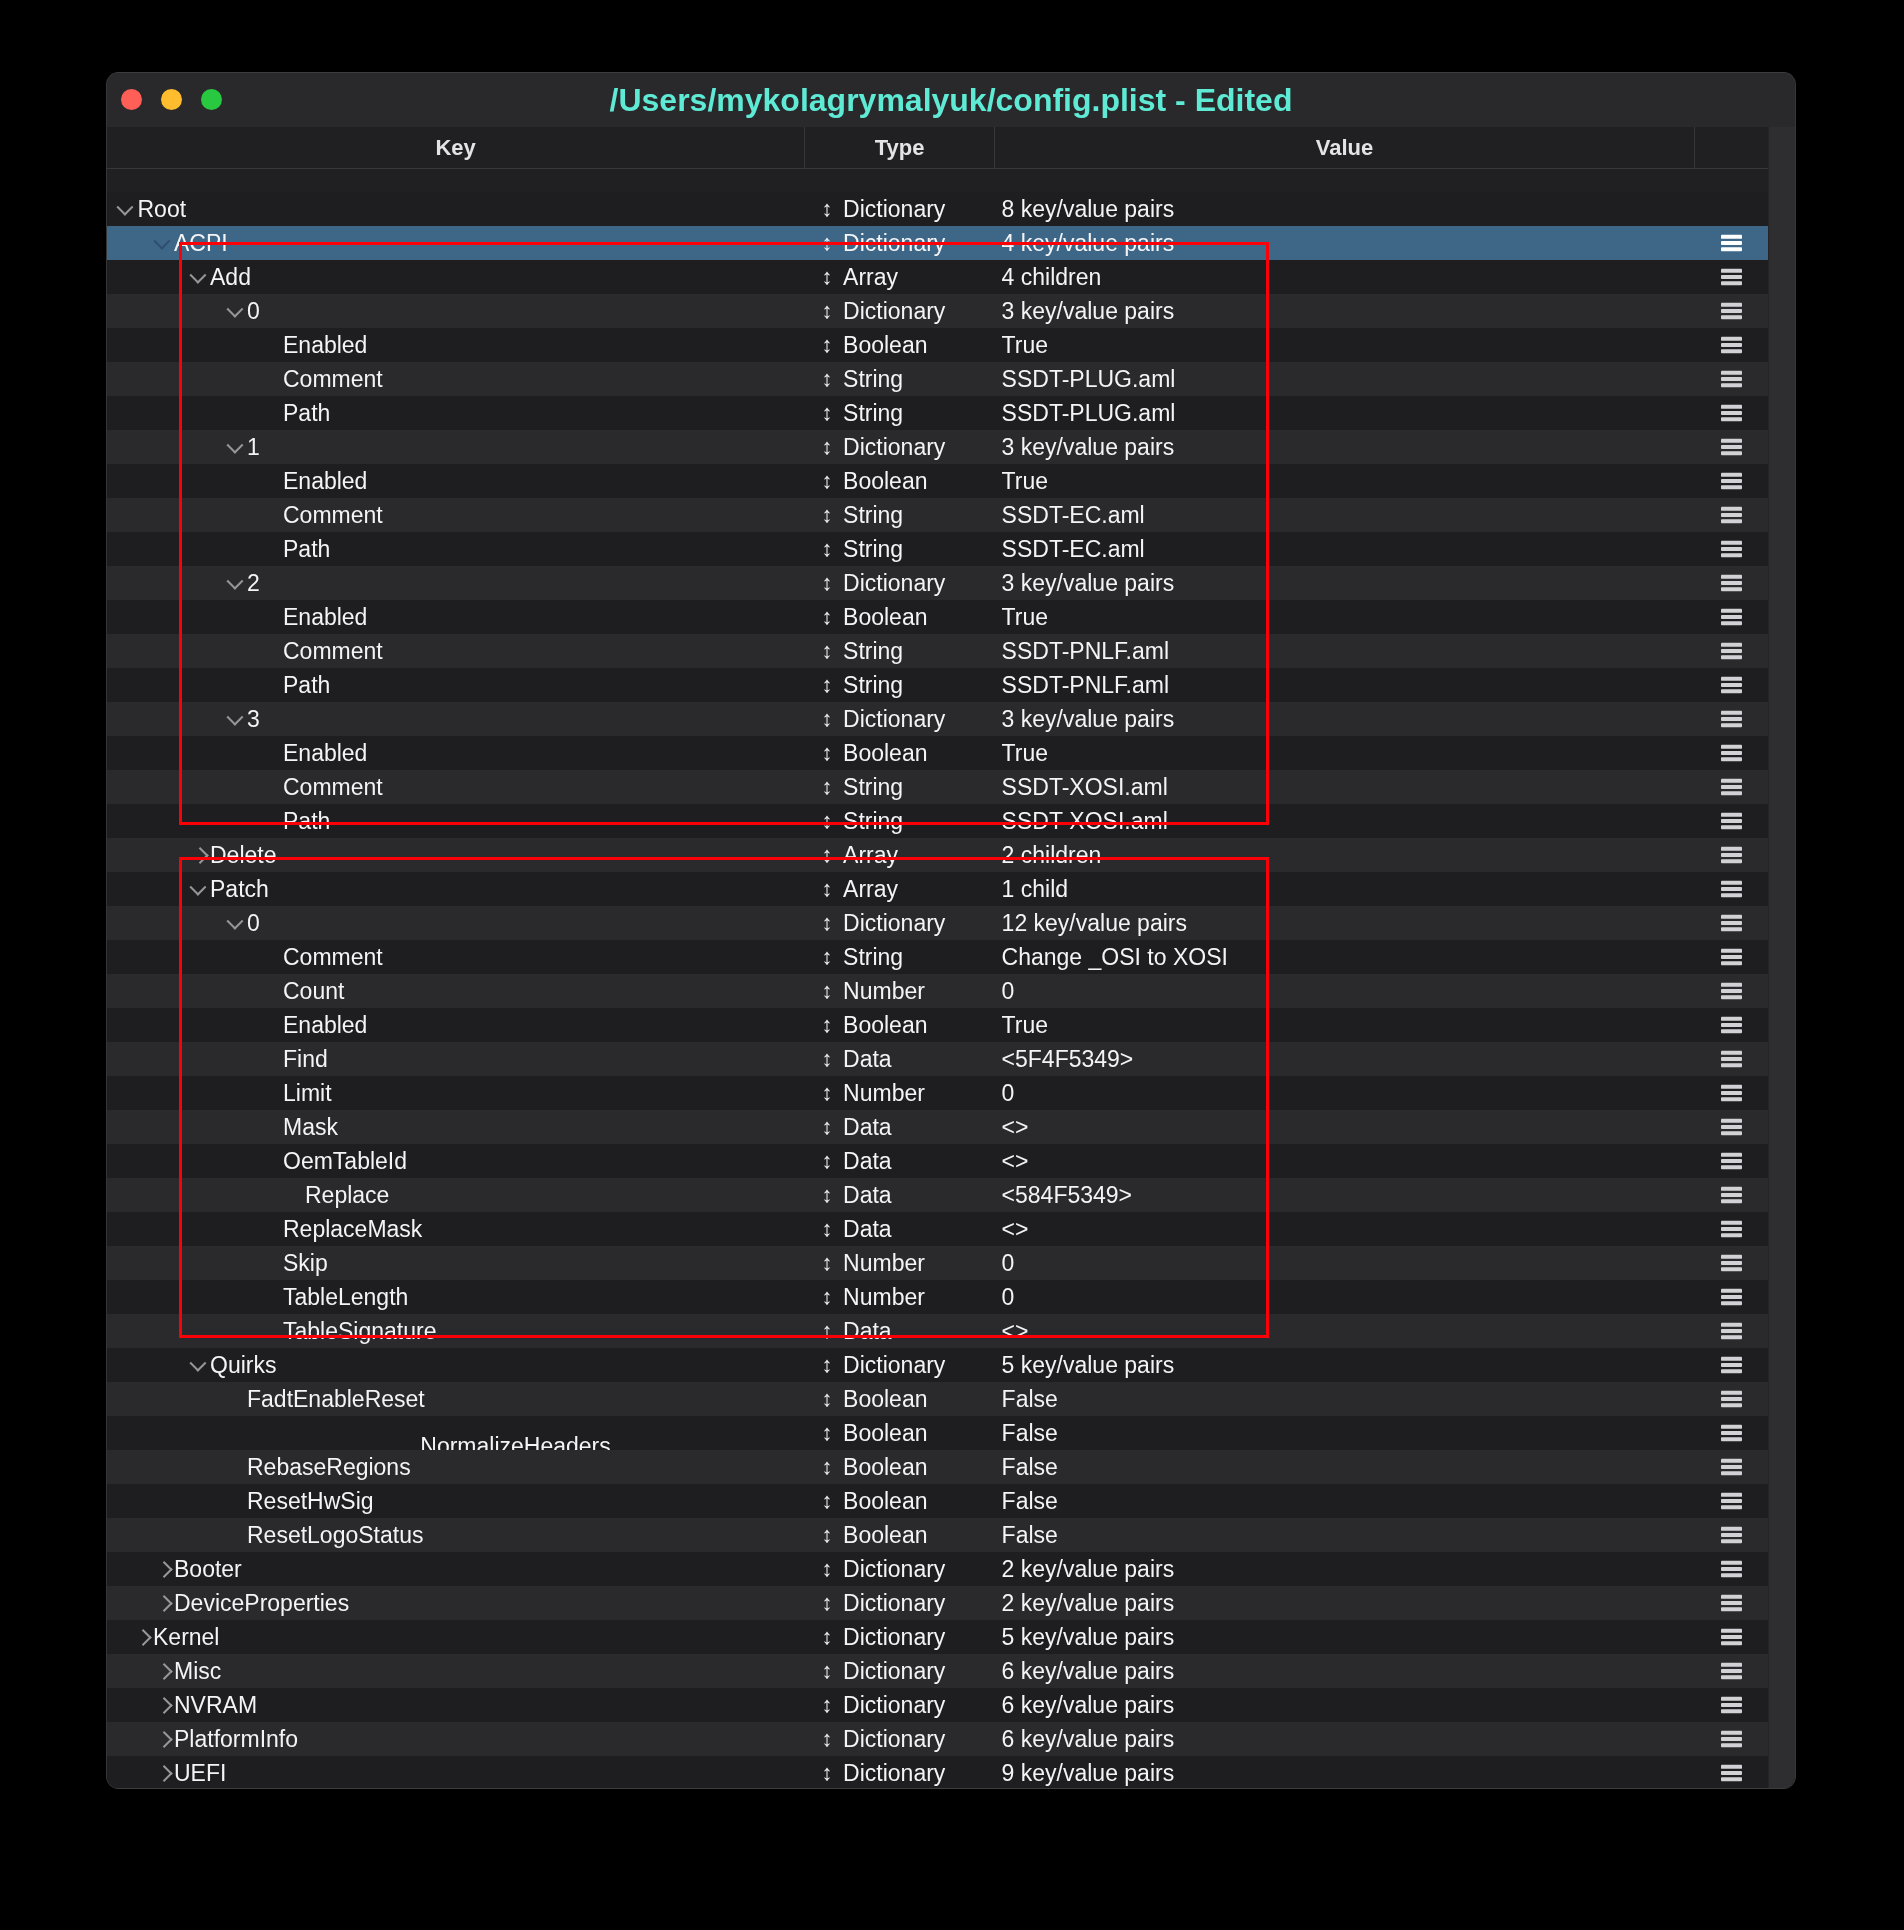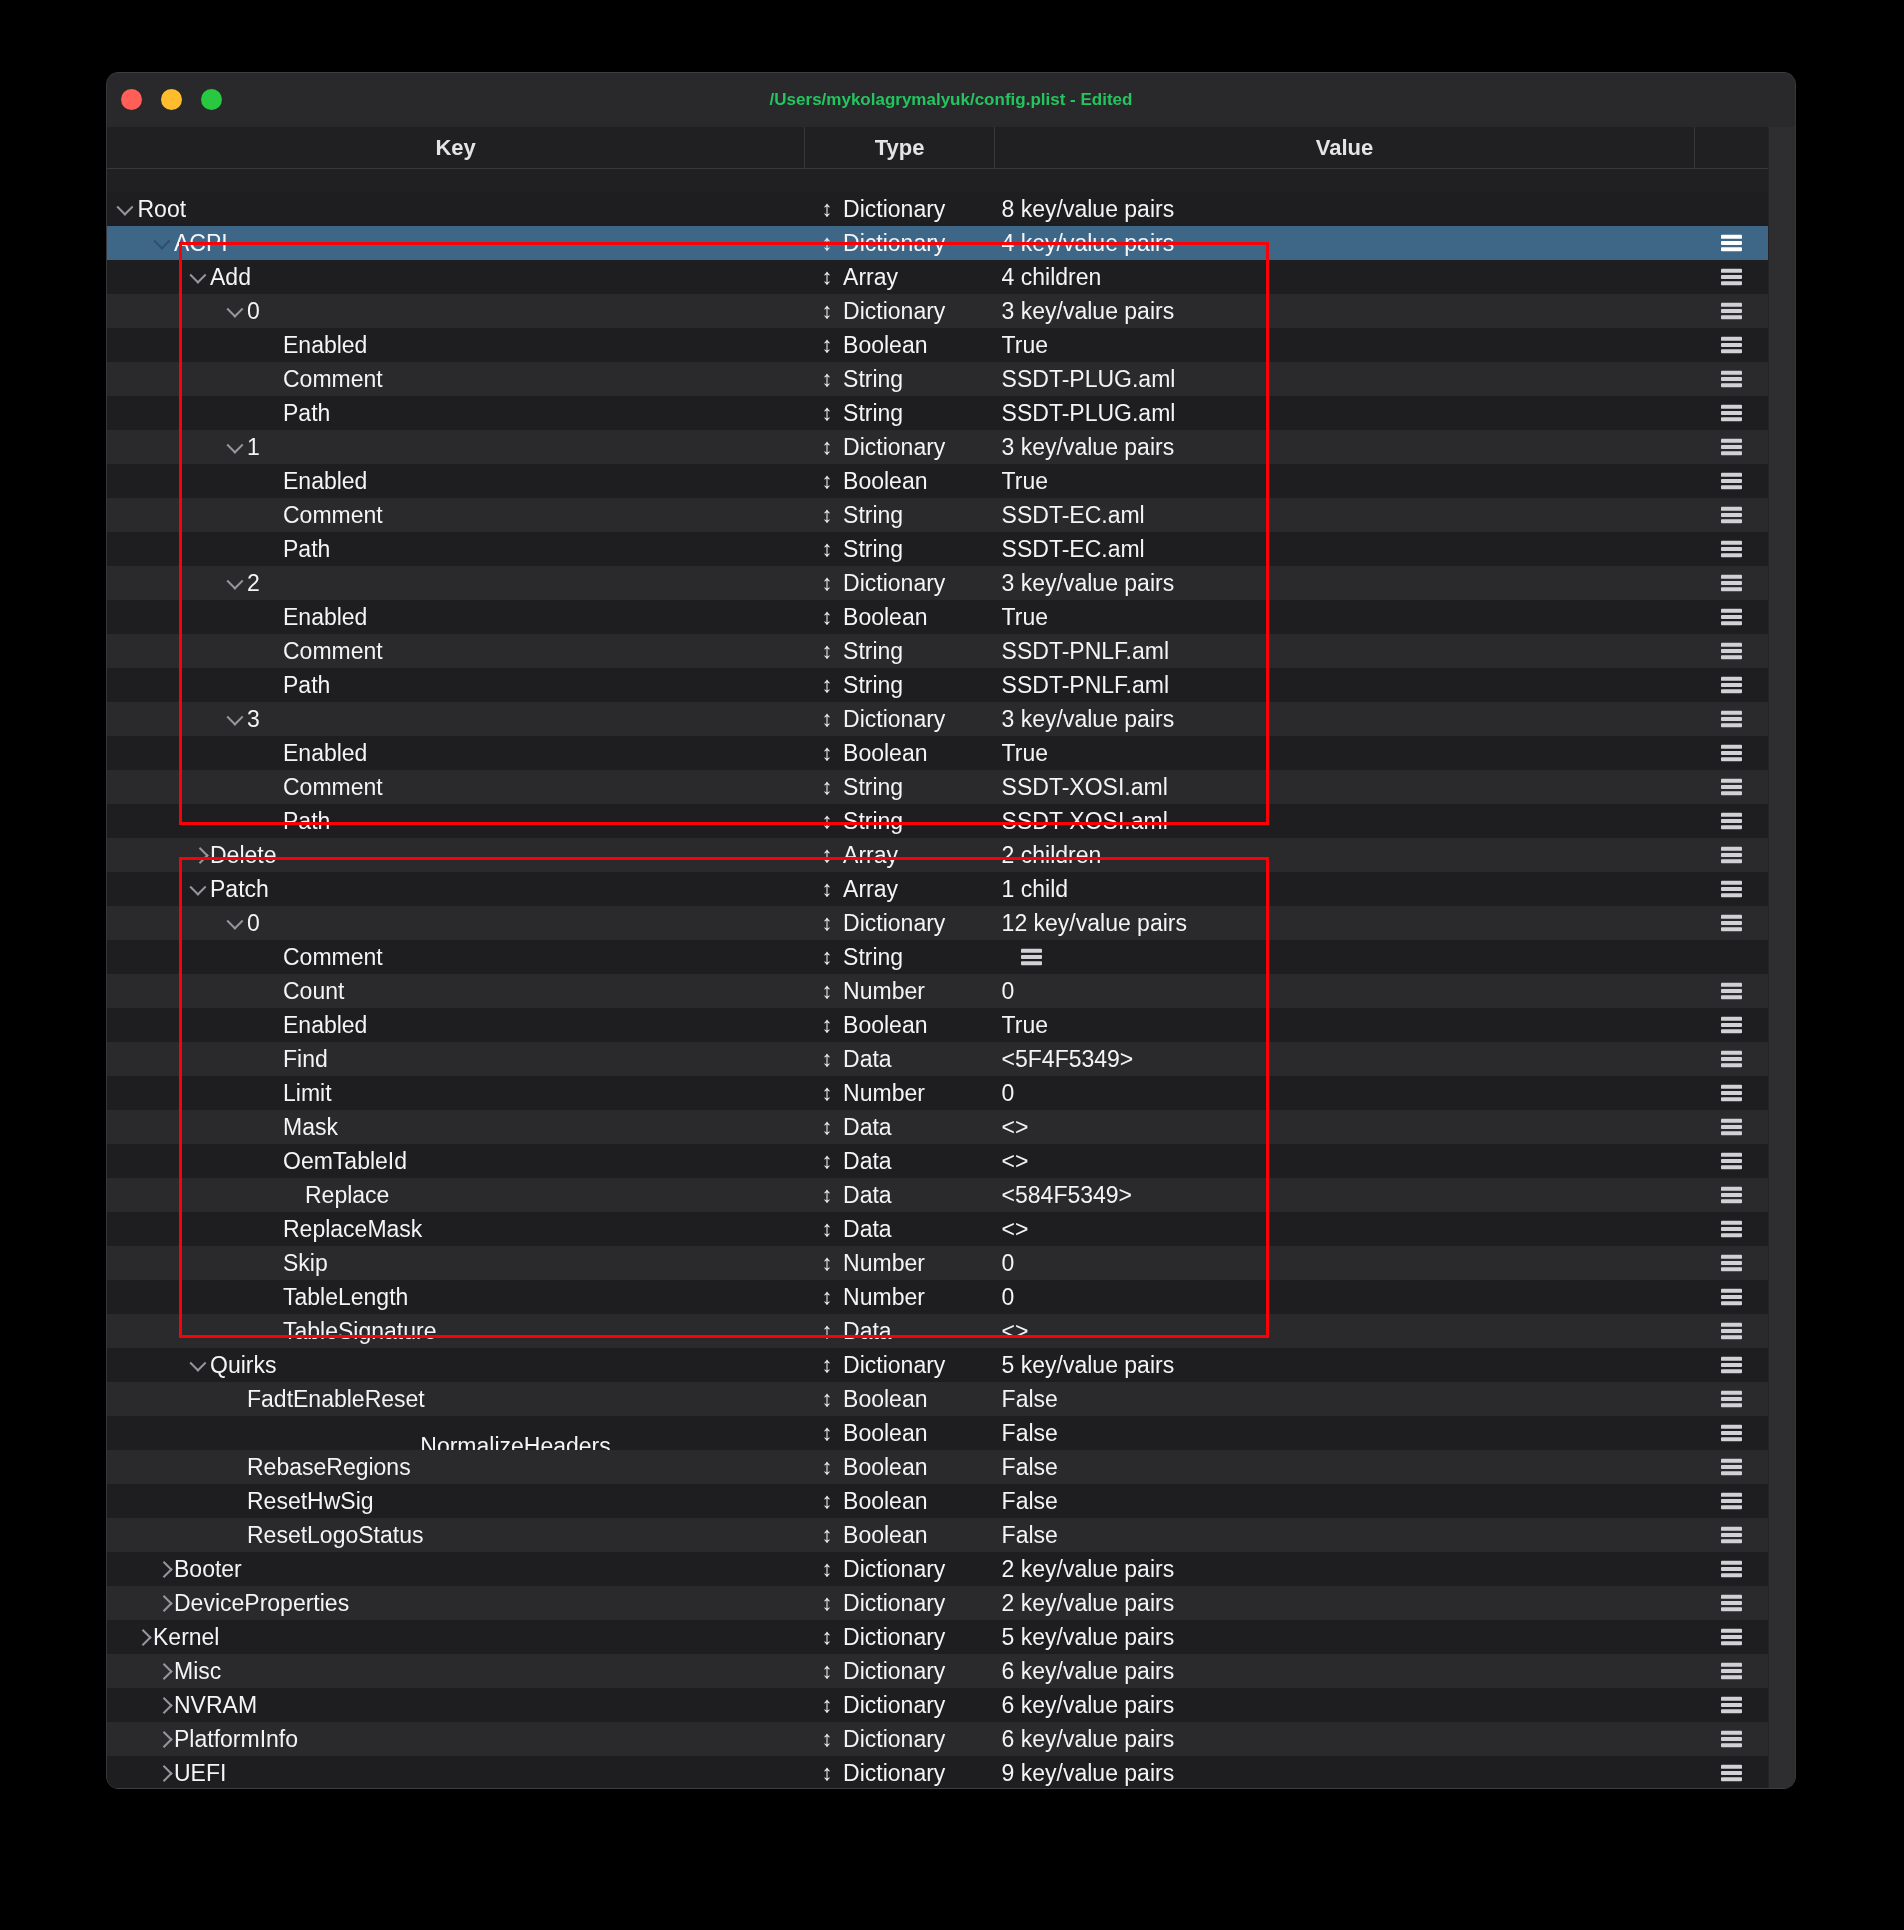--- a/index.html
+++ b/index.html
@@ -15,21 +15,21 @@
   }
   
   .titlebar{position:relative;height:54px;background:var(--titlebar,#29292c);}
   .lights{position:absolute;left:14px;top:16px;display:flex;gap:19px;}
   .light{width:21px;height:21px;border-radius:50%;display:inline-block;}
   .light.red{background:var(--traffic-red,#ff5f57);}
   .light.yellow{background:var(--traffic-yellow,#febc2e);}
   .light.green{background:var(--traffic-green,#28c840);}
   .title{
     position:absolute;left:0;right:0;top:0;height:54px;line-height:54px;
-    text-align:center;font-size:17px;font-weight:600;color:#22c55e;
+    text-align:center;font-size:32px;font-weight:600;color:#5eead4;
     white-space:nowrap;
   }
   
   .table{position:absolute;left:0;top:54px;right:0;bottom:0;background:var(--table-bg,#202023);}
   .gutter{
     position:absolute;top:0;right:0;bottom:0;width:26.5px;
     background:var(--gutter,#2e2e31);border-left:0.9px solid #242427;z-index:3;
   }
   .thead{
     display:flex;height:41px;background:var(--table-bg,#202023);
@@ -479,20 +479,23 @@
   </div>
         <div class="row">
     <div class="cell key-cell" style="padding-left: 155px;">
       <span class="disc none"></span>
       <span class="label">Comment</span>
     </div>
     <div class="cell type-cell">
       <span class="updown">↕</span>
       <span class="label">String</span>
     </div>
+    <div class="cell value-cell">
+      <span class="label">Change _OSI to XOSI</span>
+    </div>
     <div class="cell menu-cell">
       <span class="hamburger"></span>
     </div>
   </div>
         <div class="row">
     <div class="cell key-cell" style="padding-left: 155px;">
       <span class="disc none"></span>
       <span class="label">Count</span>
     </div>
     <div class="cell type-cell">

